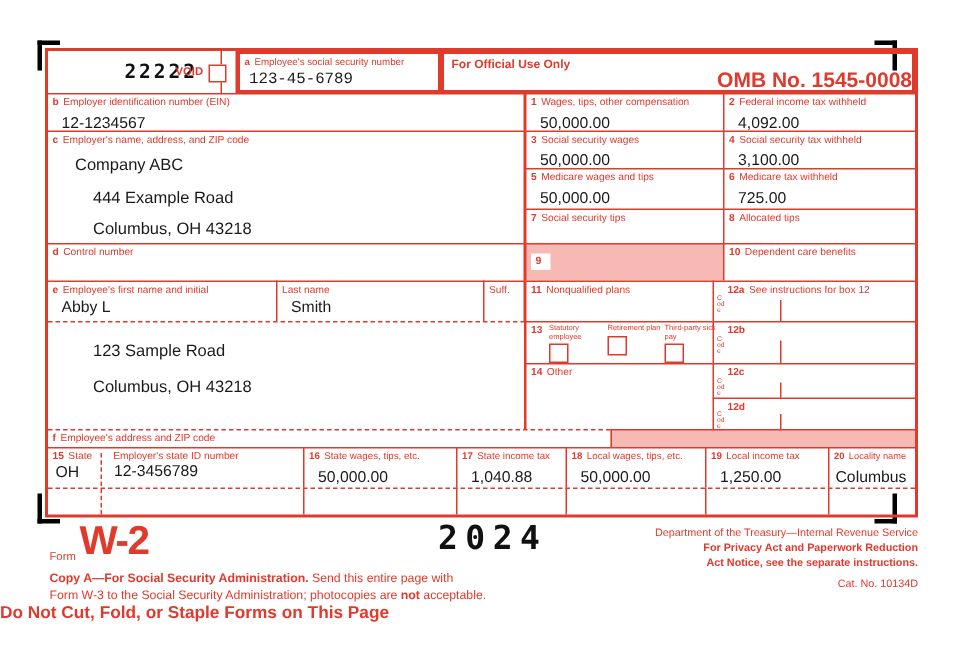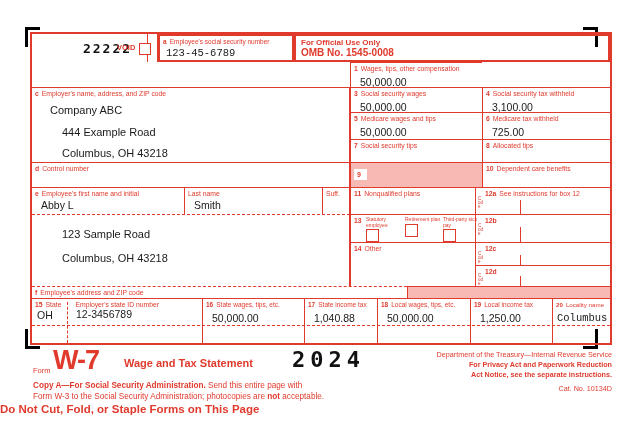--- a/index.html
+++ b/index.html
@@ -54,23 +54,27 @@
       <span class="cbx" style="width:10px;height:10px;"></span>
     </div>
     <div class="cell b2" style="left:126px;top:0;width:136px;height:28px;">
       <div class="lbl" style="font-size:6.5px;">
         <span class="num">a</span><span>Employee's social security number</span>
       </div>
       <div class="val" style="padding:1px 0 0 6px;font-family:Liberation Mono, monospace;">123-45-6789</div>
     </div>
     <div class="cell b2" style="left:262px;top:0;width:316px;height:28px;padding:2px 0 0 5px;">
       <div class="red bold" style="font-size:8px;line-height:10px;">For Official Use Only</div>
-      <div class="red bold" style="font-size:10px;line-height:10px;">OMB No. 1545-0008</div>
-    </div>
-
+      <div class="red bold" style="font-size:14px;line-height:10px;text-align:right;">OMB No. 1545-0008</div>
+    </div>
+
+    <div class="cell bt br" style="left:0;top:28px;width:318px;height:25px;">
+      <div class="lbl"><span class="num">b</span><span>Employer identification number (EIN)</span></div>
+      <div class="val">12-1234567</div>
+    </div>
 
     <div class="cell bt br" style="left:0;top:53px;width:318px;height:75px;">
       <div class="lbl"><span class="num">c</span><span>Employer's name, address, and ZIP code</span></div>
       <div class="addrline abs" style="left:18px;top:16px;text-align:right;">Company ABC</div>
       <div class="addrline abs" style="left:30px;top:38px;">444 Example Road</div>
       <div class="addrline abs" style="left:30px;top:59px;">Columbus, OH 43218</div>
     </div>
 
     <div class="cell bt br" style="left:0;top:128px;width:318px;height:25px;">
       <div class="lbl"><span class="num">d</span><span>Control number</span></div>
@@ -95,20 +99,24 @@
 
     <div class="cell btd" style="left:0;top:252px;width:375px;height:12px;">
       <div class="lbl"><span class="num">f</span><span>Employee's address and ZIP code</span></div>
     </div>
     <div class="cell bt bl pinkfill" style="left:375px;top:252px;width:203px;height:12px;"></div>
 
     <div class="cell bt bl" style="left:318px;top:28px;width:132px;height:25px;">
       <div class="lbl"><span class="num">1</span><span>Wages, tips, other compensation</span></div>
       <div class="val">50,000.00</div>
     </div>
+    <div class="cell bt bl" style="left:450px;top:28px;width:128px;height:25px;">
+      <div class="lbl"><span class="num">2</span><span>Federal income tax withheld</span></div>
+      <div class="val">4,092.00</div>
+    </div>
 
     <div class="cell bt bl" style="left:318px;top:53px;width:132px;height:25px;">
       <div class="lbl"><span class="num">3</span><span>Social security wages</span></div>
       <div class="val">50,000.00</div>
     </div>
     <div class="cell bt bl" style="left:450px;top:53px;width:128px;height:25px;">
       <div class="lbl"><span class="num">4</span><span>Social security tax withheld</span></div>
       <div class="val">3,100.00</div>
     </div>
 
@@ -195,35 +203,34 @@
     <div class="cell bt bl" style="left:345px;top:264px;width:93px;height:27px;">
       <div class="lbl" style="font-size:6.5px;"><span class="num">18</span><span>Local wages, tips, etc.</span></div>
       <div class="val">50,000.00</div>
     </div>
     <div class="cell bt bl" style="left:438px;top:264px;width:82px;height:27px;">
       <div class="lbl" style="font-size:6.5px;"><span class="num">19</span><span>Local income tax</span></div>
       <div class="val">1,250.00</div>
     </div>
     <div class="cell bt bl" style="left:520px;top:264px;width:58px;height:27px;">
       <div class="lbl" style="font-size:6.2px;"><span class="num">20</span><span>Locality name</span></div>
-      <div class="val" style="padding-left:4px;font-family:Liberation Mono, monospace;">Columbus</div>
+      <div class="val" style="padding-left:4px;">Columbus</div>
     </div>
 
     <div class="cell btd" style="left:0;top:291px;width:578px;height:18px;"></div>
     <div class="vdash" style="left:35px;top:268px;height:41px;"></div>
     <div class="vline" style="left:170px;top:291px;height:18px;"></div>
     <div class="vline" style="left:272px;top:291px;height:18px;"></div>
     <div class="vline" style="left:345px;top:291px;height:18px;"></div>
     <div class="vline" style="left:438px;top:291px;height:18px;"></div>
     <div class="vline" style="left:520px;top:291px;height:18px;"></div>
   </div>
 
   <div class="abs red" style="left:33px;top:366px;font-size:7.5px;">Form</div>
-  <div class="abs red bold" style="left:53px;top:345px;font-size:27px;letter-spacing:-1px;">W-7</div>
-  <div class="abs red bold" style="left:124px;top:357px;font-size:11px;">Wage and Tax Statement</div>
+  <div class="abs red bold" style="left:53px;top:345px;font-size:27px;letter-spacing:-1px;">W-2</div>
   <div class="abs digital" style="left:292px;top:347px;font-size:22px;letter-spacing:5px;">2024</div>
 
   <div class="abs red" style="left:33px;top:380px;font-size:8.2px;line-height:11px;">
     <span class="bold">Copy A—For Social Security Administration.</span><span> Send this entire page with</span>
   </div>
   <div class="abs red" style="left:33px;top:391px;font-size:8.2px;line-height:11px;">
     <span>Form W-3 to the Social Security Administration; photocopies are </span><span class="bold">not</span><span> acceptable.</span>
   </div>
 
   <div class="abs red" style="right:28px;top:350px;text-align:right;font-size:7.2px;line-height:10px;">

